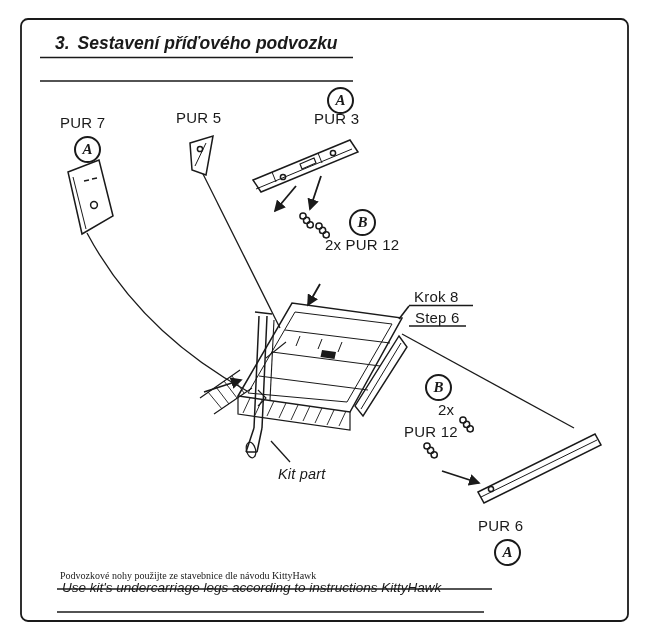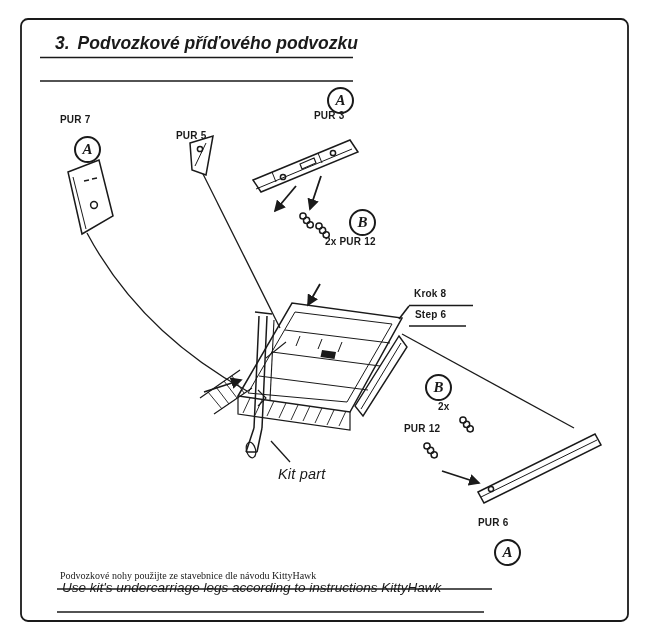--- a/index.html
+++ b/index.html
@@ -2,21 +2,21 @@
 <html><head>
 <meta charset="utf-8">
 <style>
   html,body{margin:0;padding:0;background:#ffffff;}
   .sheet{
     position:relative;width:650px;height:640px;background:#ffffff;overflow:hidden;
     font-family:"Liberation Sans",sans-serif;color:#1a1a1a;
   }
   svg.art{position:absolute;left:0;top:0;}
   .lbl{
-    position:absolute;white-space:nowrap;font-weight:700;font-size:10px;
+    position:absolute;white-space:nowrap;font-weight:400;font-size:15px;
     line-height:1.15;letter-spacing:.2px;color:#1a1a1a;
   }
   .title-row{
     position:absolute;left:55px;top:33px;display:flex;gap:8px;
     font-style:italic;font-weight:700;font-size:17.5px;white-space:nowrap;
   }
   .subtitle{
     position:absolute;left:76px;top:59px;font-style:italic;font-weight:700;
     font-size:15.5px;white-space:nowrap;
   }
@@ -145,27 +145,27 @@
 
     <g fill="none" stroke="#1a1a1a" stroke-width="1.5">
       <path d="M478 492 L595 434 L601 445 L484 503 Z"></path>
       <path d="M481 497 L597 440" stroke-width="1"></path>
       <circle cx="491" cy="489" r="2.6"></circle>
     </g>
   </svg>
 
   <div class="title-row">
     <span>3.</span>
-    <span>Podvozkové příďového podvozku</span>
+    <span>Sestavení příďového podvozku</span>
   </div>
 
   <div class="lbl" style="left:60px;top:114px">PUR 7</div>
   <div class="badge" style="left:74px;top:136px">A</div>
 
-  <div class="lbl" style="left:176px;top:130px">PUR 5</div>
+  <div class="lbl" style="left:176px;top:109px">PUR 5</div>
 
   <div class="badge" style="left:327px;top:87px">A</div>
   <div class="lbl" style="left:314px;top:110px">PUR 3</div>
 
   <div class="badge" style="left:349px;top:209px">B</div>
   <div class="lbl" style="left:325px;top:236px">2x PUR 12</div>
 
   <div class="lbl" style="left:414px;top:288px">Krok 8</div>
   <div class="lbl" style="left:415px;top:309px">Step 6</div>
 

